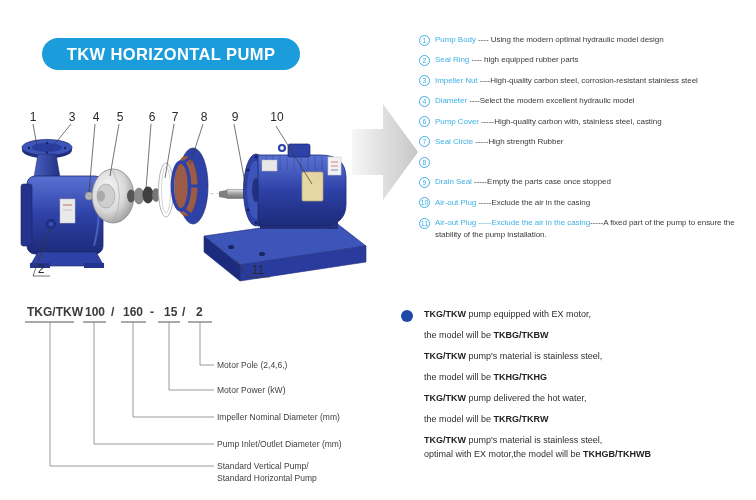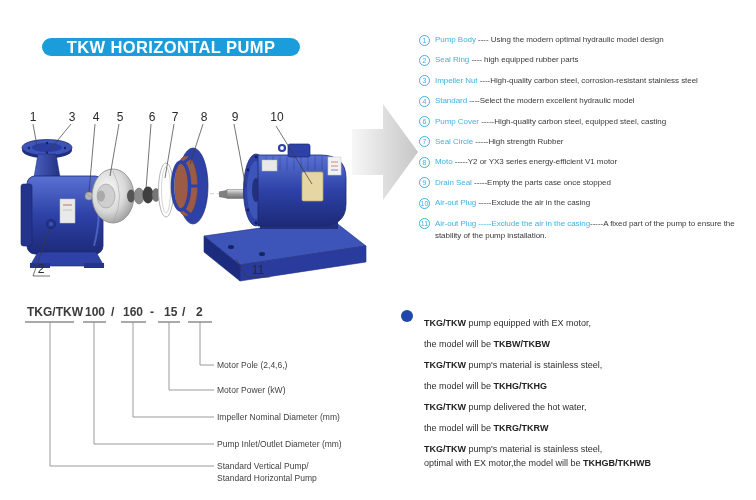--- a/index.html
+++ b/index.html
@@ -4,21 +4,21 @@
 <style>
   * { margin:0; padding:0; box-sizing:border-box; }
   html,body { background:#ffffff; }
   .page {
     position:relative; width:756px; height:500px; background:#ffffff;
     font-family:"Liberation Sans", sans-serif; overflow:hidden;
   }
 
   
   .banner {
-    position:absolute; left:42px; top:38px; width:258px; height:18px;
+    position:absolute; left:42px; top:38px; width:258px; height:32px;
     background:#1b9ddb; border-radius:17px;
     display:flex; align-items:center; justify-content:center;
   }
   .banner-title {
     color:#ffffff; font-size:16.5px; font-weight:bold; letter-spacing:.4px;
     white-space:nowrap;
   }
 
   
   .diagram-svg { position:absolute; left:0; top:90px; }
@@ -43,21 +43,21 @@
   .svg-label { font:8.5px "Liberation Sans", sans-serif; fill:#3f3f3f; }
   .code-line { stroke:#8f8f8f; stroke-width:.9; fill:none; }
   .code-under { stroke:#555555; stroke-width:1; }
 
   
   .notes { position:absolute; left:400px; top:308px; width:350px; }
   .note-bullet {
     position:absolute; left:1px; top:2px; width:12px; height:12px;
     border-radius:50%; background:#1e49a8;
   }
-  .note-lines { margin-left:24px;margin-top:9px; }
+  .note-lines { margin-left:24px; }
   .note-line { font-size:9px; color:#2f2f2f; line-height:12px; margin-bottom:9px; white-space:nowrap; }
   .note-line b { font-weight:bold; color:#222; }
   .note-line.tight { margin-bottom:2px; }
 </style>
 </head>
 <body>
 
 <div class="page">
 
   <div class="banner">
@@ -233,33 +233,32 @@
     <div class="part-row">
       <span class="pnum">2</span>
       <span class="ptext"><span class="pname">Seal Ring</span><span> ---- high equipped rubber parts</span></span>
     </div>
     <div class="part-row">
       <span class="pnum">3</span>
       <span class="ptext"><span class="pname">Impeller Nut</span><span> ----High-quality carbon steel, corrosion-resistant stainless steel</span></span>
     </div>
     <div class="part-row">
       <span class="pnum">4</span>
-      <span class="ptext"><span class="pname">Standard</span><span> ----Select the modern excellent hydraulic model</span></span>
+      <span class="ptext"><span class="pname">Diameter</span><span> ----Select the modern excellent hydraulic model</span></span>
     </div>
     <div class="part-row">
       <span class="pnum">6</span>
-      <span class="ptext"><span class="pname">Pump Cover</span><span> -----High-quality carbon steel, equipped steel, casting</span></span>
+      <span class="ptext"><span class="pname">Pump Cover</span><span> -----High-quality carbon with, stainless steel, casting</span></span>
     </div>
     <div class="part-row">
       <span class="pnum">7</span>
       <span class="ptext"><span class="pname">Seal Circle</span><span> -----High strength Rubber</span></span>
     </div>
     <div class="part-row">
       <span class="pnum">8</span>
-      <span class="ptext"><span class="pname">Moto</span><span> -----Y2 or YX3 series energy-efficient V1 motor</span></span>
     </div>
     <div class="part-row">
       <span class="pnum">9</span>
       <span class="ptext"><span class="pname">Drain Seal</span><span> -----Empty the parts case once stopped</span></span>
     </div>
     <div class="part-row">
       <span class="pnum">10</span>
       <span class="ptext"><span class="pname">Air-out Plug</span><span> -----Exclude the air in the casing</span></span>
     </div>
     <div class="part-row">
@@ -300,21 +299,21 @@
       <text class="svg-label" x="217" y="447">Pump Inlet/Outlet Diameter (mm)</text>
       <text class="svg-label" x="217" y="469">Standard Vertical Pump/</text>
       <text class="svg-label" x="217" y="481">Standard Horizontal Pump</text>
     </g>
   </svg>
 
   <div class="notes">
     <div class="note-bullet"></div>
     <div class="note-lines">
       <div class="note-line"><span></span><b>TKG/TKW</b><span> pump equipped with EX motor,</span></div>
-      <div class="note-line"><span>the model will be </span><b>TKBW/TKBW</b><span></span></div>
+      <div class="note-line"><span>the model will be </span><b>TKBG/TKBW</b><span></span></div>
       <div class="note-line"><span></span><b>TKG/TKW</b><span> pump's material is stainless steel,</span></div>
       <div class="note-line"><span>the model will be </span><b>TKHG/TKHG</b><span></span></div>
       <div class="note-line"><span></span><b>TKG/TKW</b><span> pump delivered the hot water,</span></div>
       <div class="note-line"><span>the model will be </span><b>TKRG/TKRW</b><span></span></div>
       <div class="note-line tight"><span></span><b>TKG/TKW</b><span> pump's material is stainless steel,</span></div>
       <div class="note-line"><span>optimal with EX motor,the model will be </span><b>TKHGB/TKHWB</b><span></span></div>
     </div>
   </div>
 
 </div>

